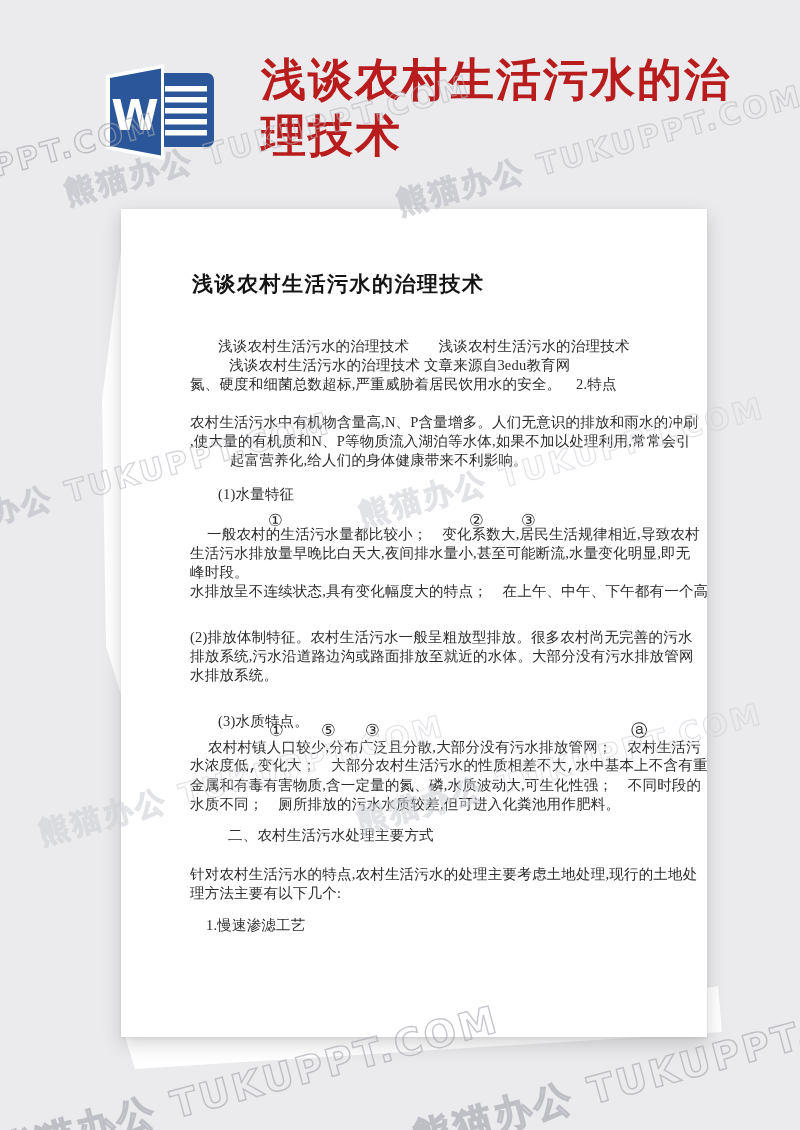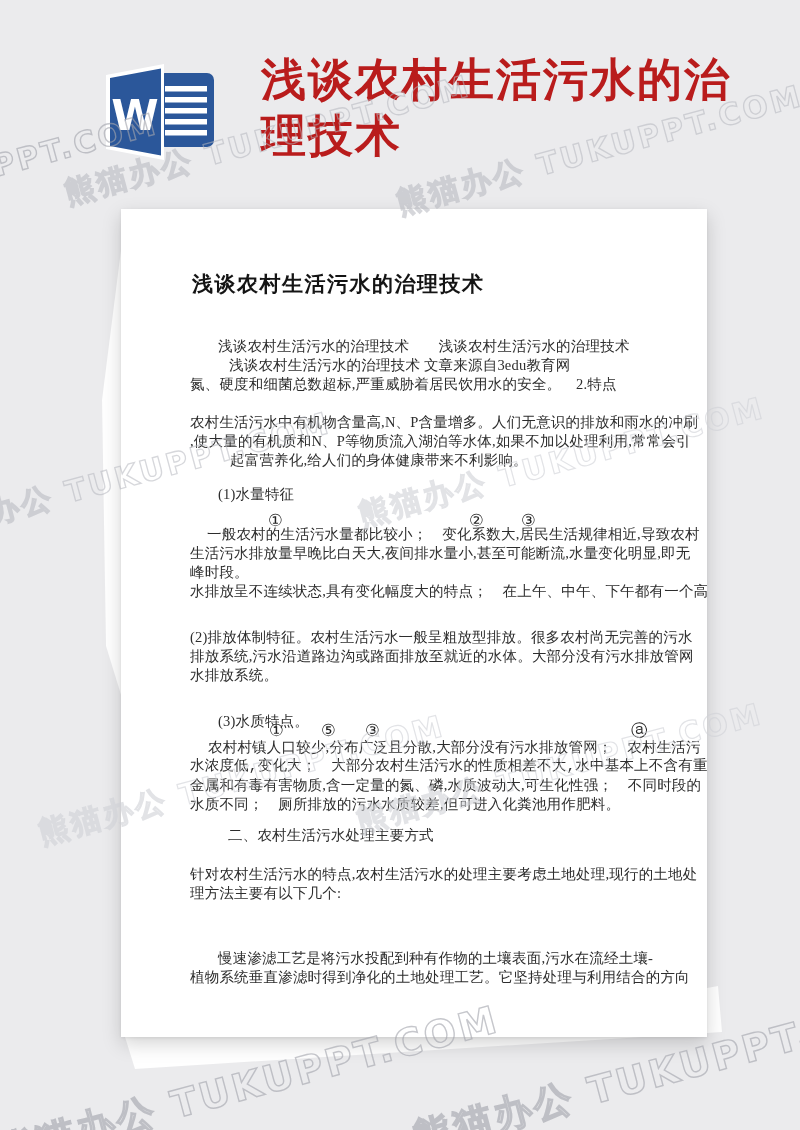--- a/index.html
+++ b/index.html
@@ -132,23 +132,22 @@
         <div class="tline" style="padding-left: 0px;">金属和有毒有害物质,含一定量的氮、磷,水质波动大,可生化性强；　不同时段的</div>
         <div class="tline" style="padding-left: 0px;">水质不同；　厕所排放的污水水质较差,但可进入化粪池用作肥料。</div>
       </div>
       <div class="blk lines" style="top: 617px;">
         <div class="tline" style="padding-left: 38px;">二、农村生活污水处理主要方式</div>
       </div>
       <div class="blk lines" style="top: 656px;">
         <div class="tline" style="padding-left: 0px;">针对农村生活污水的特点,农村生活污水的处理主要考虑土地处理,现行的土地处</div>
         <div class="tline" style="padding-left: 0px;">理方法主要有以下几个:</div>
       </div>
-      <div class="blk lines" style="top: 740px;">
-        <div class="tline" style="padding-left: 28px;">慢速渗滤工艺是将污水投配到种有作物的土壤表面,污水在流经土壤-</div>
-        <div class="tline" style="padding-left: 0px;">植物系统垂直渗滤时得到净化的土地处理工艺。它坚持处理与利用结合的方向</div>
+      <div class="blk lines" style="top: 707px;">
+        <div class="tline" style="padding-left: 16px;">1.慢速渗滤工艺</div>
       </div>
     </div>
 </div>
 
 <div id="wm-layer">
     <div class="wm dark" style="left: -45px; top: 178px; font-size: 30px;">熊猫办公 TUKUPPT.COM</div>
     <div class="wm mid" style="left: 268px; top: 140px; font-size: 30px;">熊猫办公 TUKUPPT.COM</div>
     <div class="wm mid" style="left: 600px; top: 150px; font-size: 30px;">熊猫办公 TUKUPPT.COM</div>
     <div class="wm mid" style="left: 128px; top: 477px; font-size: 30px;">熊猫办公 TUKUPPT.COM</div>
     <div class="wm light" style="left: 562px; top: 462px; font-size: 30px;">熊猫办公 TUKUPPT.COM</div>

